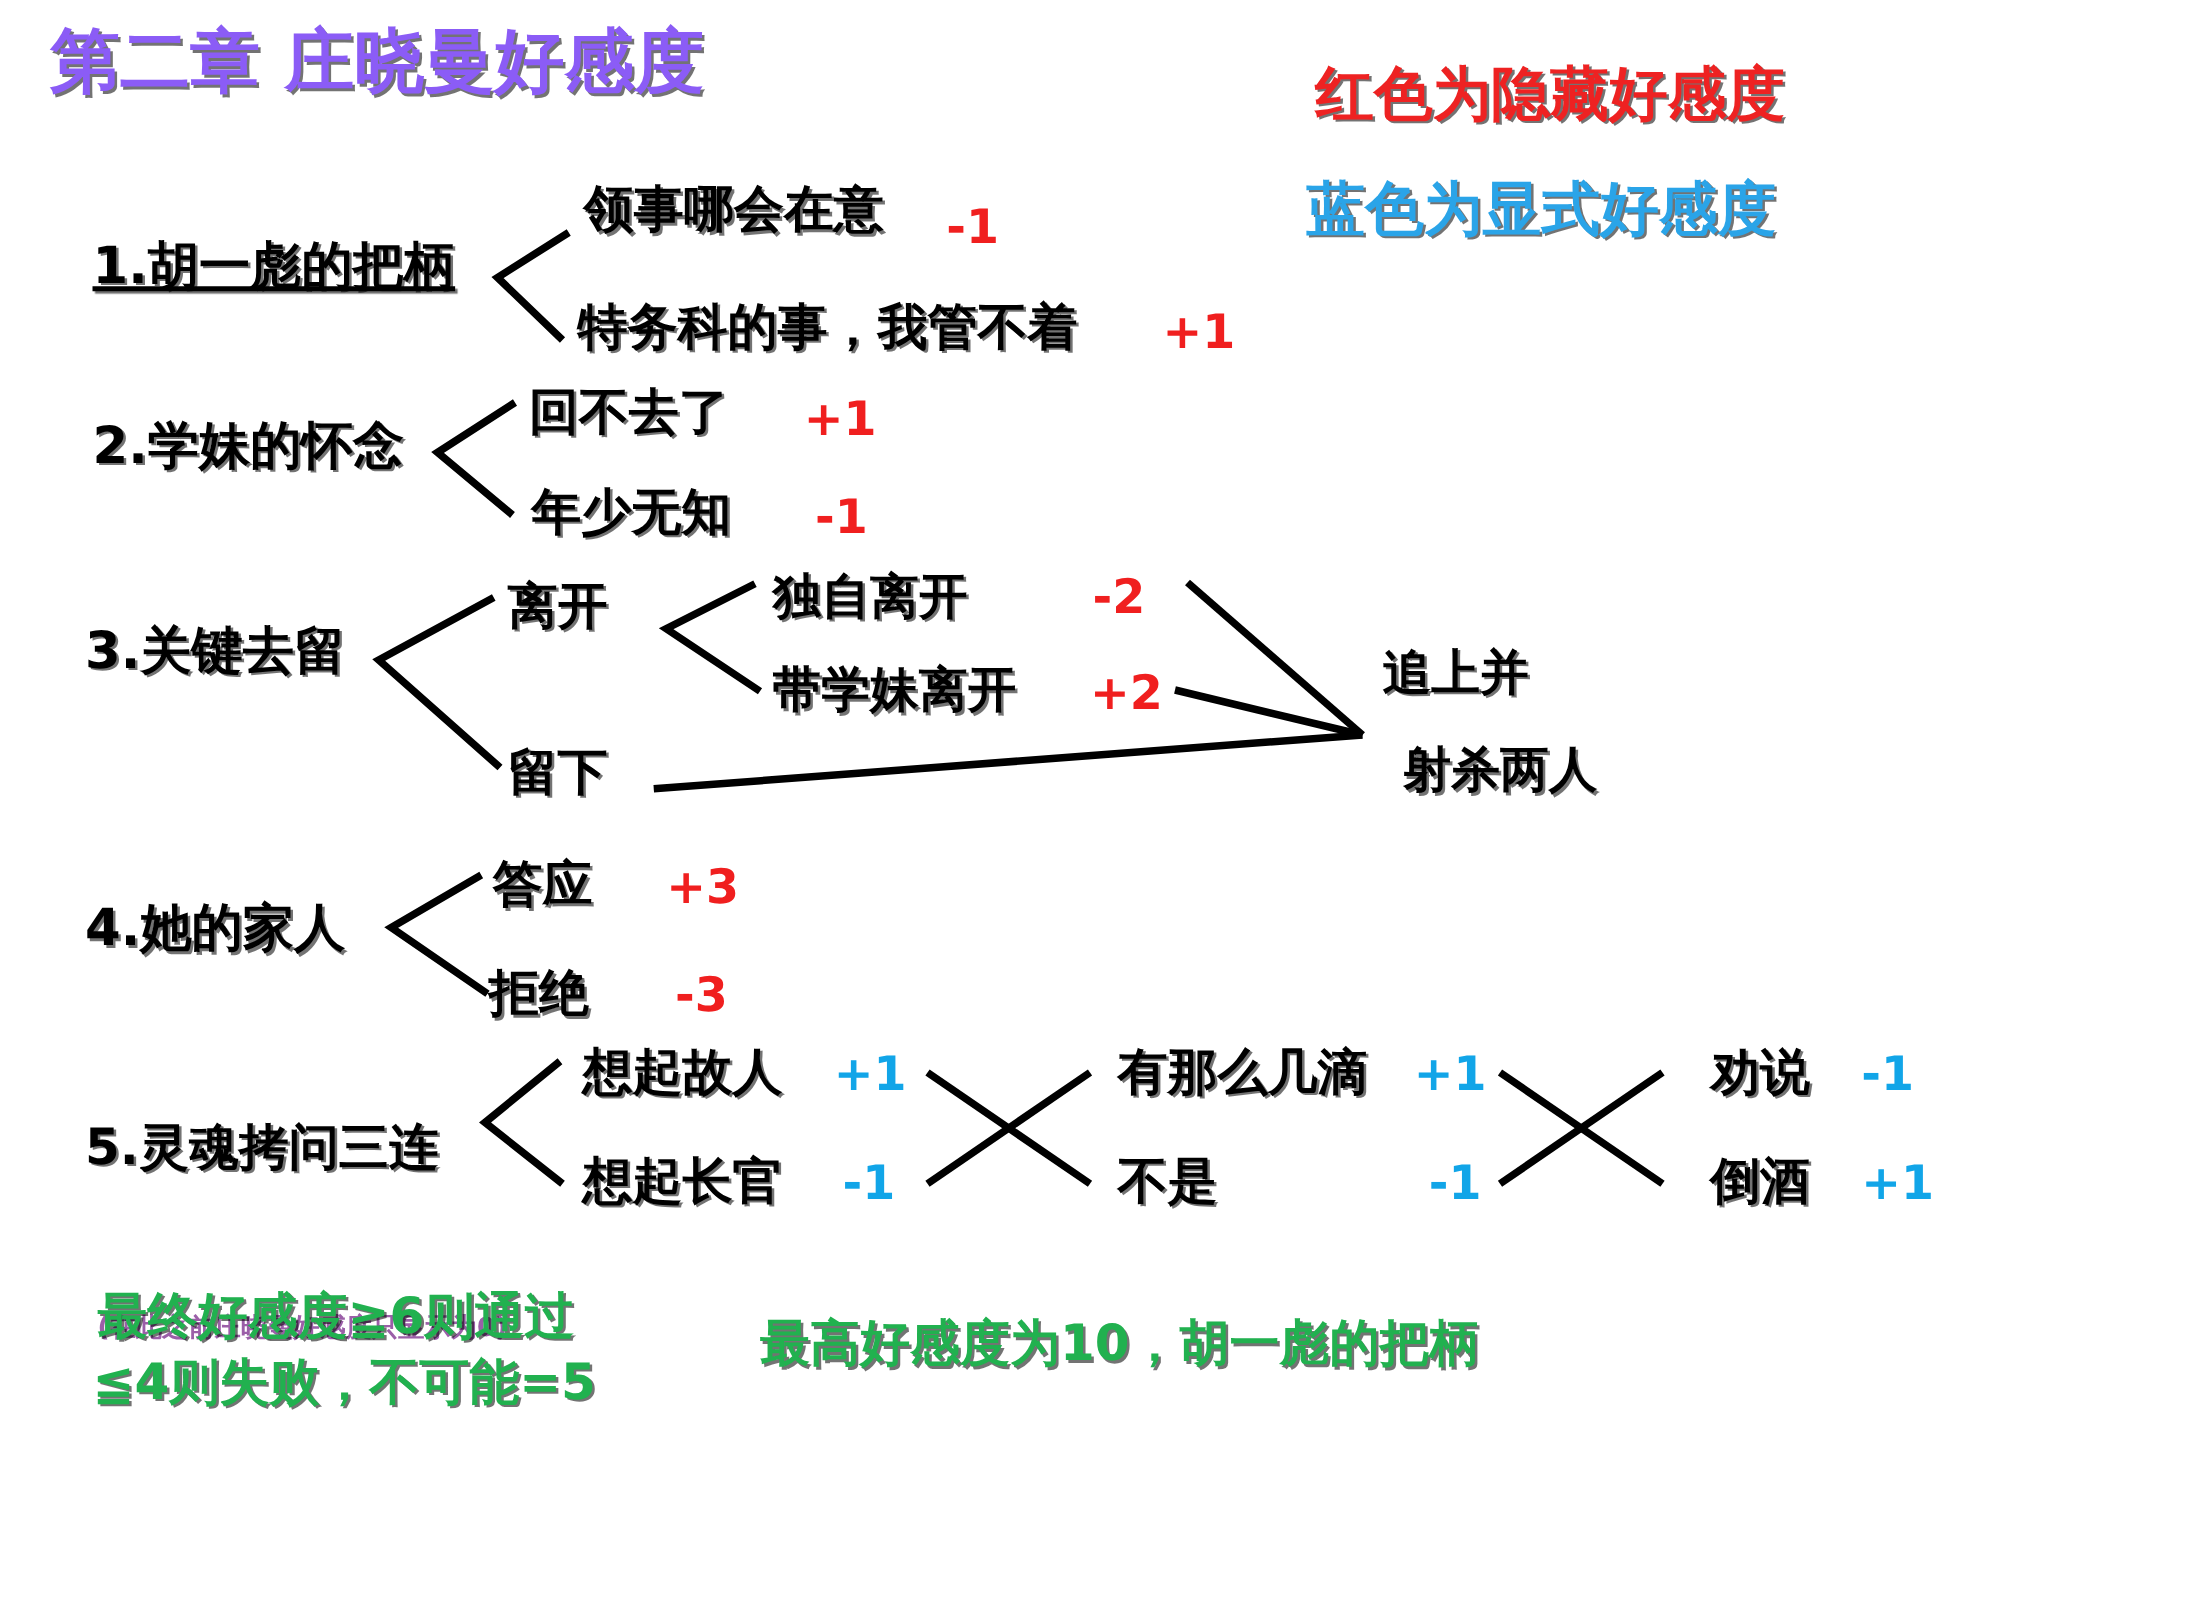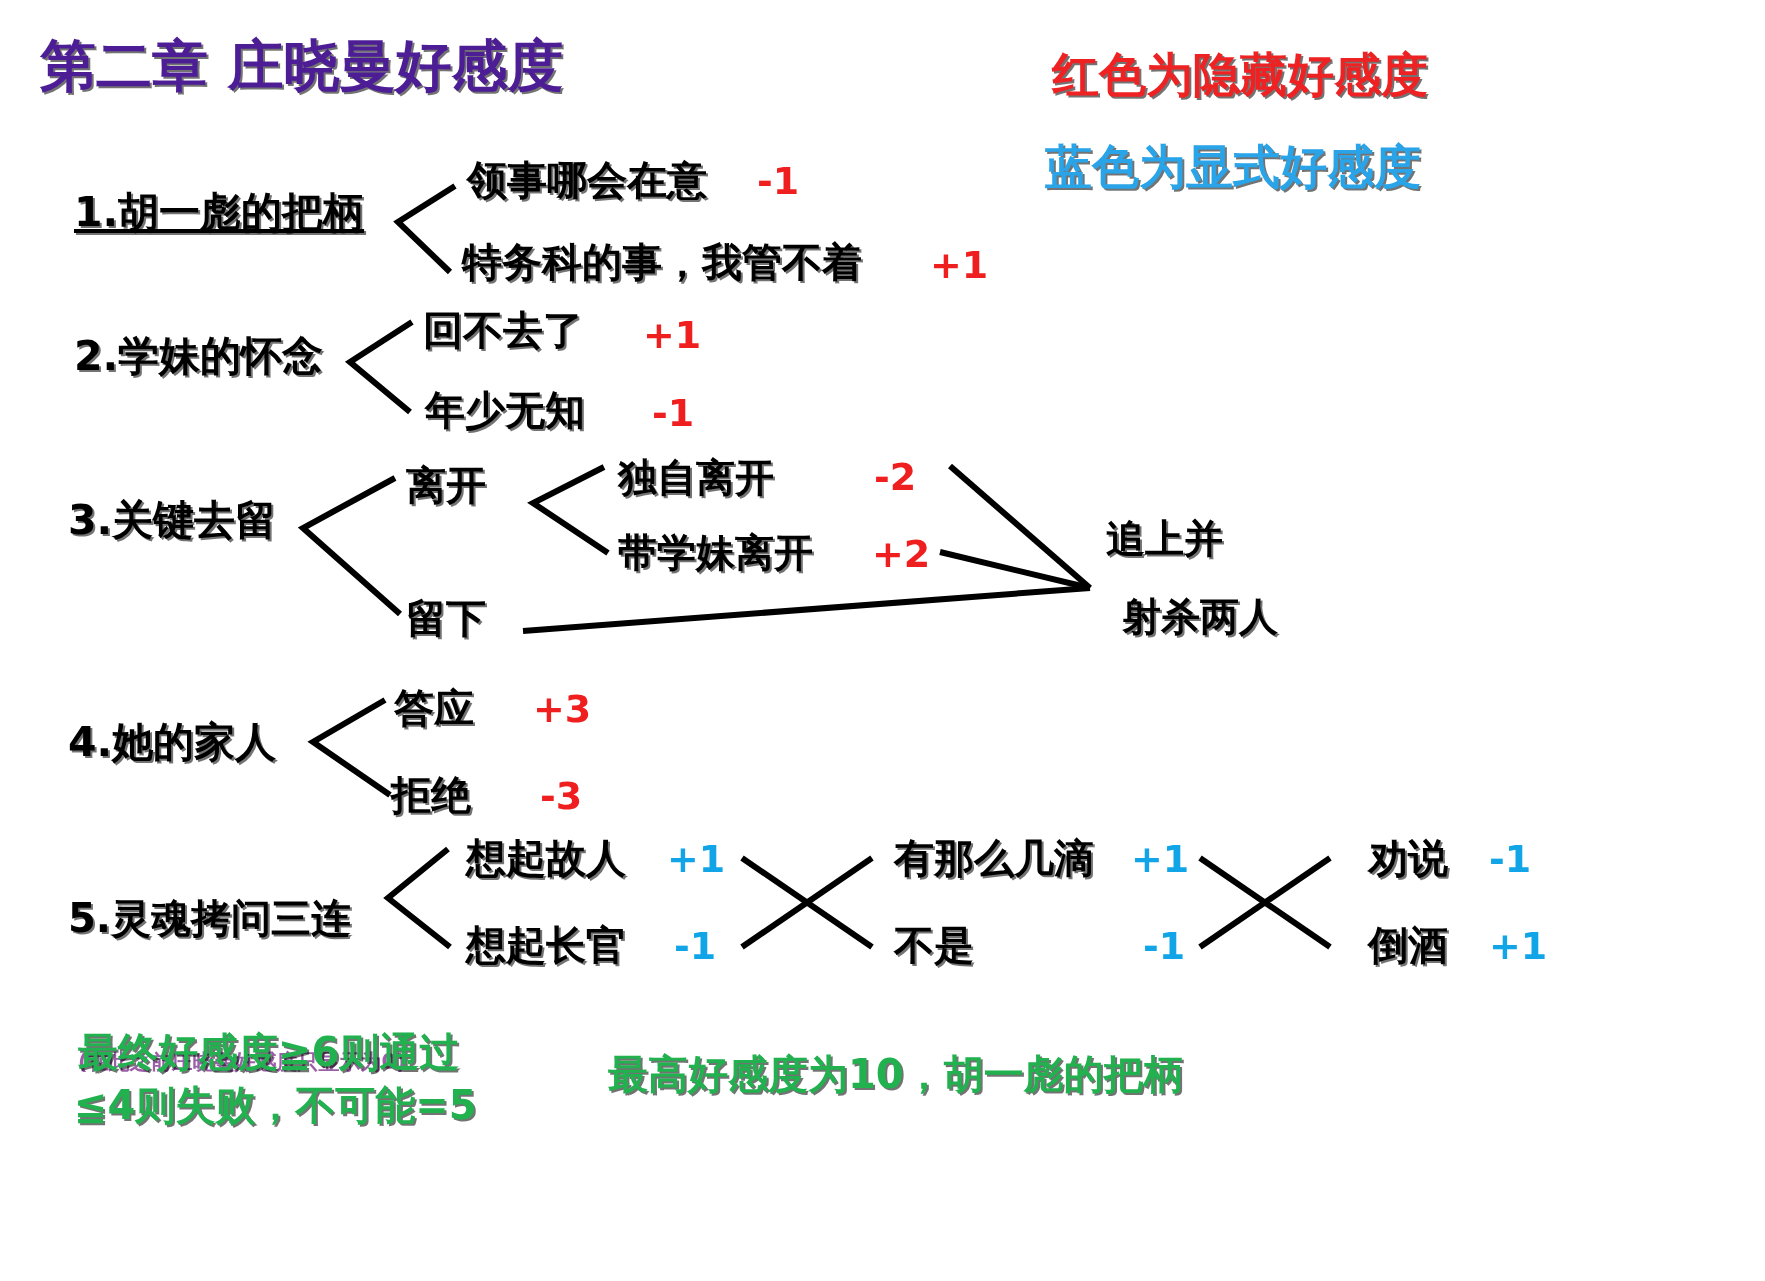--- a/index.html
+++ b/index.html
@@ -22,23 +22,23 @@
     line-height: 1;
     color: #000000;
     letter-spacing: 0px;
   }
   
   .shadowed {
     text-shadow: 2px 2px 0 rgba(0,0,0,0.55);
   }
   #title {
     left: 40px;
-    top: 38px;
+    top: 22px;
     font-size: 56px;
-    color: #4c1d95;
+    color: #8b5cf6;
   }
   .legend {
     font-size: 47px;
     font-weight: bold;
     white-space: nowrap;
     position: absolute;
   }
   #legend-red { left: 1052px; top: 44px; color: #ee2222; }
   #legend-blue { left: 1045px; top: 136px; color: #2aa4e8; }
 
@@ -114,21 +114,21 @@
     <line x1="1200" y1="858" x2="1330" y2="947"></line>
     <line x1="1200" y1="947" x2="1330" y2="858"></line>
   </svg>
 
   <div class="lbl shadowed" id="title">第二章 庄晓曼好感度</div>
 
   <div class="legend shadowed" id="legend-blue">蓝色为显式好感度</div>
   <div class="legend shadowed" id="legend-red">红色为隐藏好感度</div>
 
   <div class="lbl shadowed node-main" style="left:74px;  top:192px;text-decoration:underline;">1.胡一彪的把柄</div>
-  <div class="lbl shadowed node" style="left:467px; top:160px;">领事哪会在意</div>
+  <div class="lbl shadowed node" style="left:467px; top:148px;">领事哪会在意</div>
   <div class="lbl score score-red" style="left:757px; top:162px;">-1</div>
   <div class="lbl shadowed node" style="left:462px; top:242px;">特务科的事，我管不着</div>
   <div class="lbl score score-red" style="left:930px; top:246px;">+1</div>
 
   <div class="lbl shadowed node-main" style="left:74px;  top:336px;">2.学妹的怀念</div>
   <div class="lbl shadowed node" style="left:423px; top:310px;">回不去了</div>
   <div class="lbl score score-red" style="left:643px; top:316px;">+1</div>
   <div class="lbl shadowed node" style="left:425px; top:390px;">年少无知</div>
   <div class="lbl score score-red" style="left:652px; top:394px;">-1</div>
 

